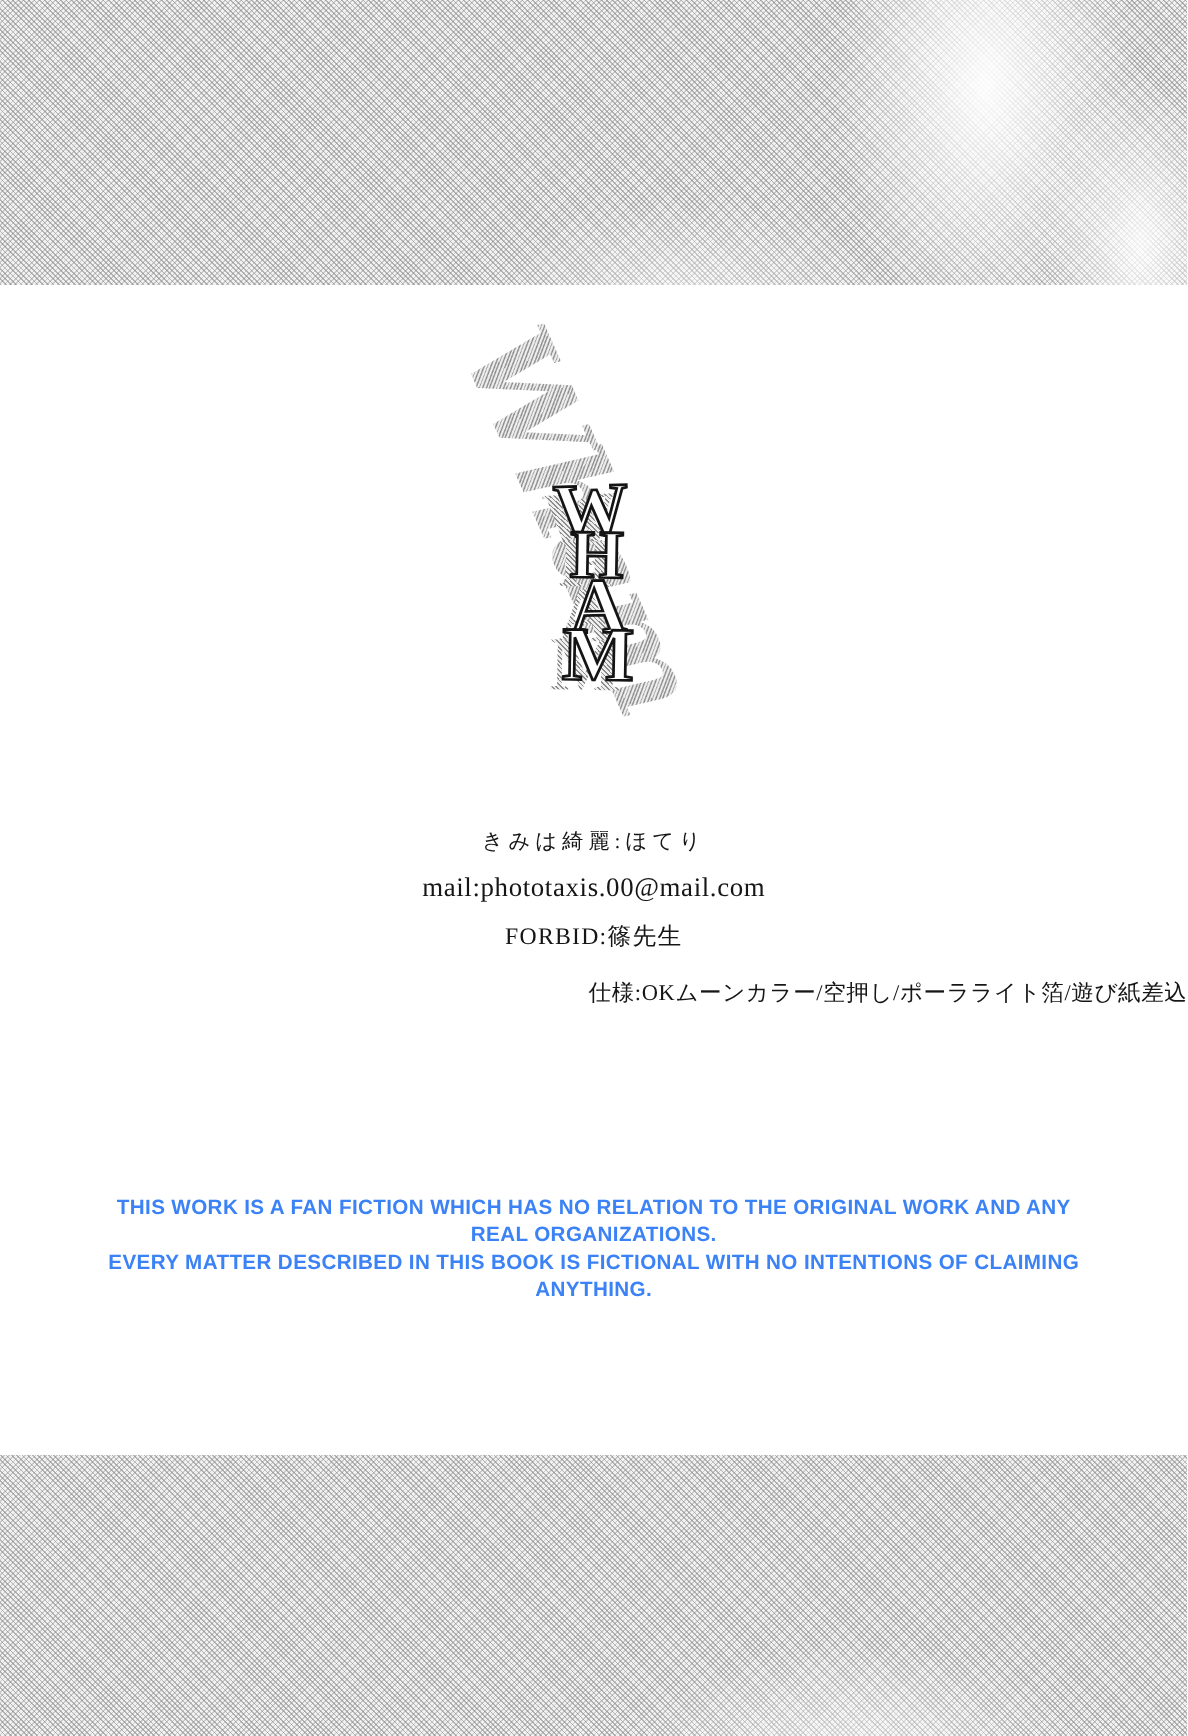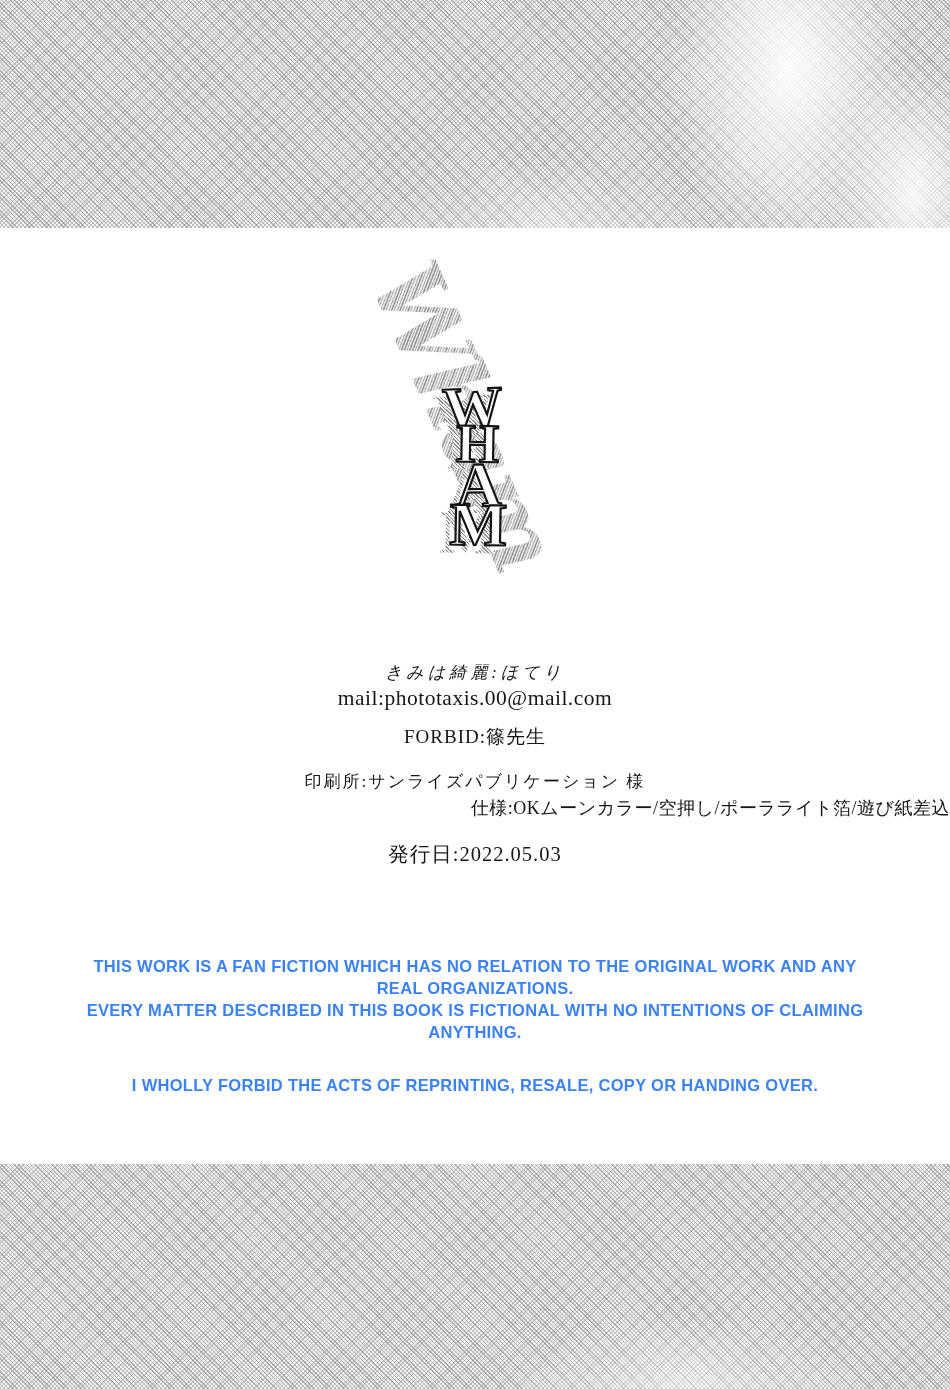--- a/index.html
+++ b/index.html
@@ -114,21 +114,21 @@
 
   
   .credits {
     position: absolute;
     top: 661px;
     left: 0;
     width: 100%;
     text-align: center;
     color: #161616;
   }
-  .credit-title    { font-size: 17px; letter-spacing: 4px;  margin-bottom: 2px; font-style: italic; }
+  .credit-title    { font-size: 17px; letter-spacing: 4px;  margin-bottom: 14px; }
   .credit-mail     { font-size: 21.5px; letter-spacing: 0.5px; margin-bottom: 13px; }
   .credit-thanks   { font-size: 19px; letter-spacing: 1px;  margin-bottom: 20px; }
   .credit-printer  { font-size: 17px; letter-spacing: 2px;  margin-bottom: 3px; }
   .credit-spec     { font-size: 18px; letter-spacing: 0.5px; margin-bottom: 20px; text-align: right; }
   .credit-date     { font-size: 20.5px; letter-spacing: 1px; }
 
   
   .disclaimer {
     position: absolute;
     top: 955px;
@@ -179,28 +179,25 @@
         <span class="letter-shadow halftone">M</span>
         <span class="letter-main">M</span>
       </div>
     </div>
   </div>
 
   <div class="credits">
     <div class="credit-title">きみは綺麗:ほてり</div>
     <div class="credit-mail">mail:phototaxis.00@mail.com</div>
     <div class="credit-thanks">FORBID:篠先生</div>
-    <div class="credit-printer">印刷所:サンライズパブリケーション 様</div>
     <div class="credit-spec">仕様:OKムーンカラー/空押し/ポーラライト箔/遊び紙差込</div>
-    <div class="credit-date">発行日:2022.05.03</div>
   </div>
 
   <div class="disclaimer">
     <div class="disclaimer-body">THIS WORK IS A FAN FICTION WHICH HAS NO RELATION TO THE ORIGINAL WORK AND ANY
 REAL ORGANIZATIONS.
 EVERY MATTER DESCRIBED IN THIS BOOK IS FICTIONAL WITH NO INTENTIONS OF CLAIMING
 ANYTHING.</div>
-    <div class="disclaimer-forbid">I WHOLLY FORBID THE ACTS OF REPRINTING, RESALE, COPY OR HANDING OVER.</div>
   </div>
 
   <div class="tone tone-bottom"></div>
 
 </div>
 
 </body></html>

